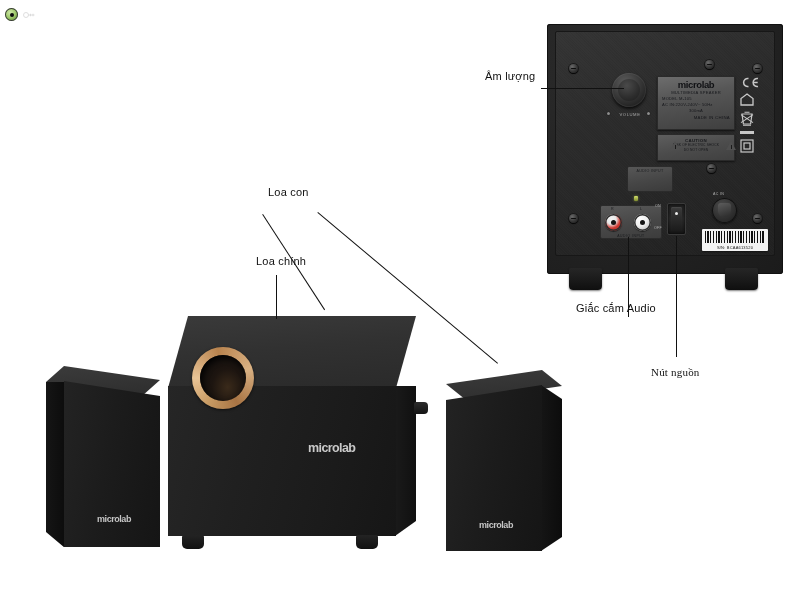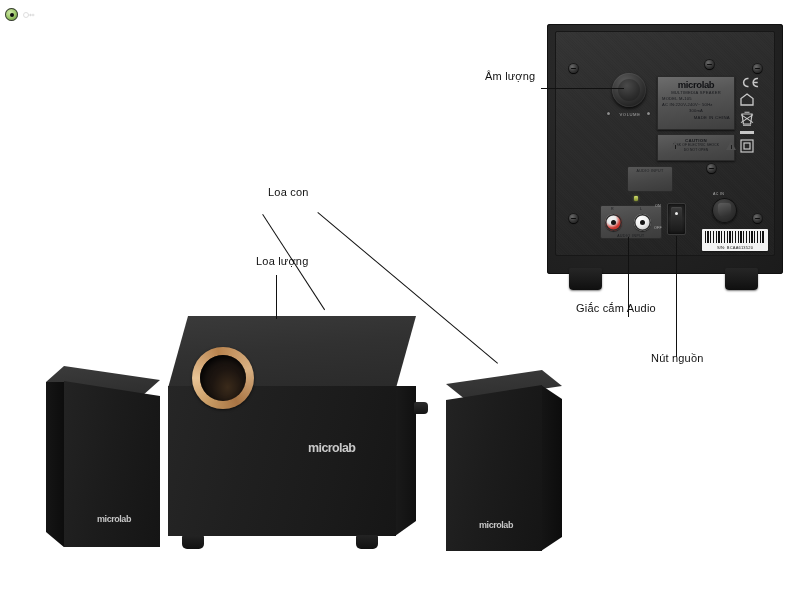--- a/index.html
+++ b/index.html
@@ -393,17 +393,17 @@
   <div class="leader" style="left:318px;top:212px;width:235px;height:1.4px;transform:rotate(40deg);transform-origin:0 0;"></div>
 
   <div class="leader" style="left:276px;top:275px;width:1.4px;height:44px;"></div>
 
   <div class="leader" style="left:628px;top:237px;width:1.4px;height:80px;"></div>
 
   <div class="leader" style="left:676px;top:236px;width:1.4px;height:121px;"></div>
 
   <div class="anno" style="left:485px;top:70px;">Âm lượng</div>
   <div class="anno" style="left:268px;top:186px;">Loa con</div>
-  <div class="anno" style="left:256px;top:255px;">Loa lượng</div>
+  <div class="anno" style="left:256px;top:255px;">Loa chính</div>
   <div class="anno" style="left:576px;top:302px;">Giắc cắm Audio</div>
-  <div class="anno" style="left:651px;top:352px;">Nút nguồn</div>
+  <div class="anno" style="left:651px;top:366px;font-family:Liberation Serif, serif;">Nút nguồn</div>
 
 </div>
 
 </body></html>

